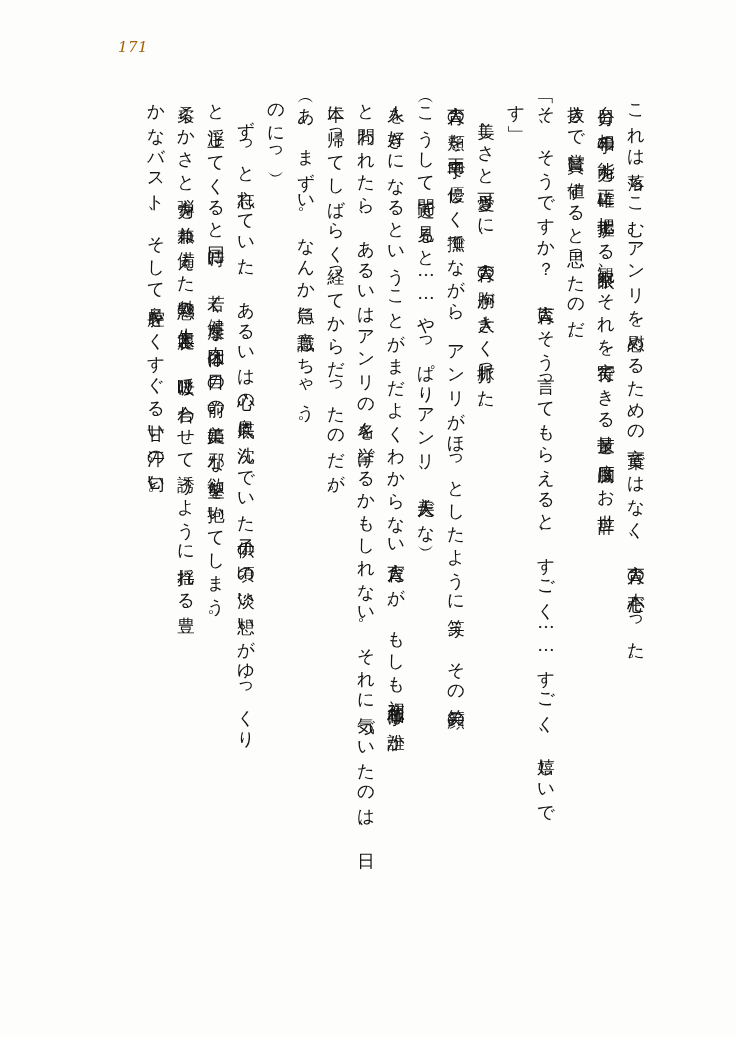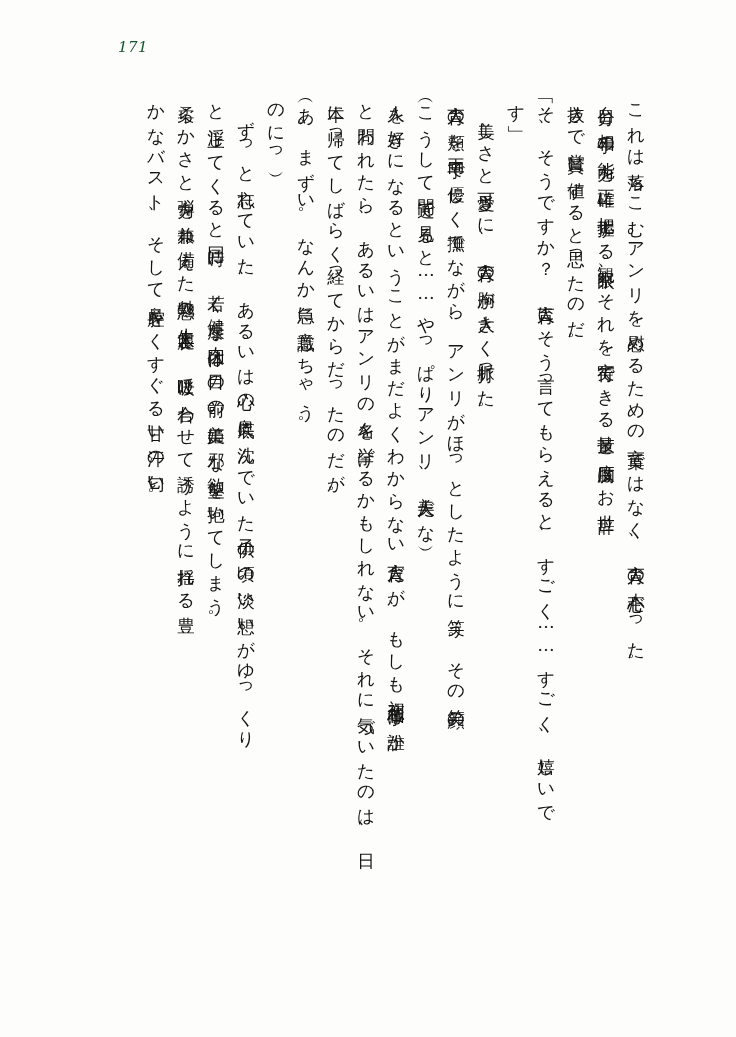--- a/index.html
+++ b/index.html
@@ -21,21 +21,21 @@
     background: #fdfdfc;
     box-sizing: border-box;
   }
   .page-number {
     position: absolute;
     top: 38px;
     left: 118px;
     font-size: 15px;
     font-style: italic;
     font-family: "DejaVu Serif", "Liberation Serif", serif;
-    color: #14532d;
+    color: #a16207;
     letter-spacing: 0.5px;
   }
   .text-body {
     position: absolute;
     top: 92px;
     right: 92px;
     left: 96px;
     height: 872px;
     display: flex;
     flex-direction: row-reverse;

